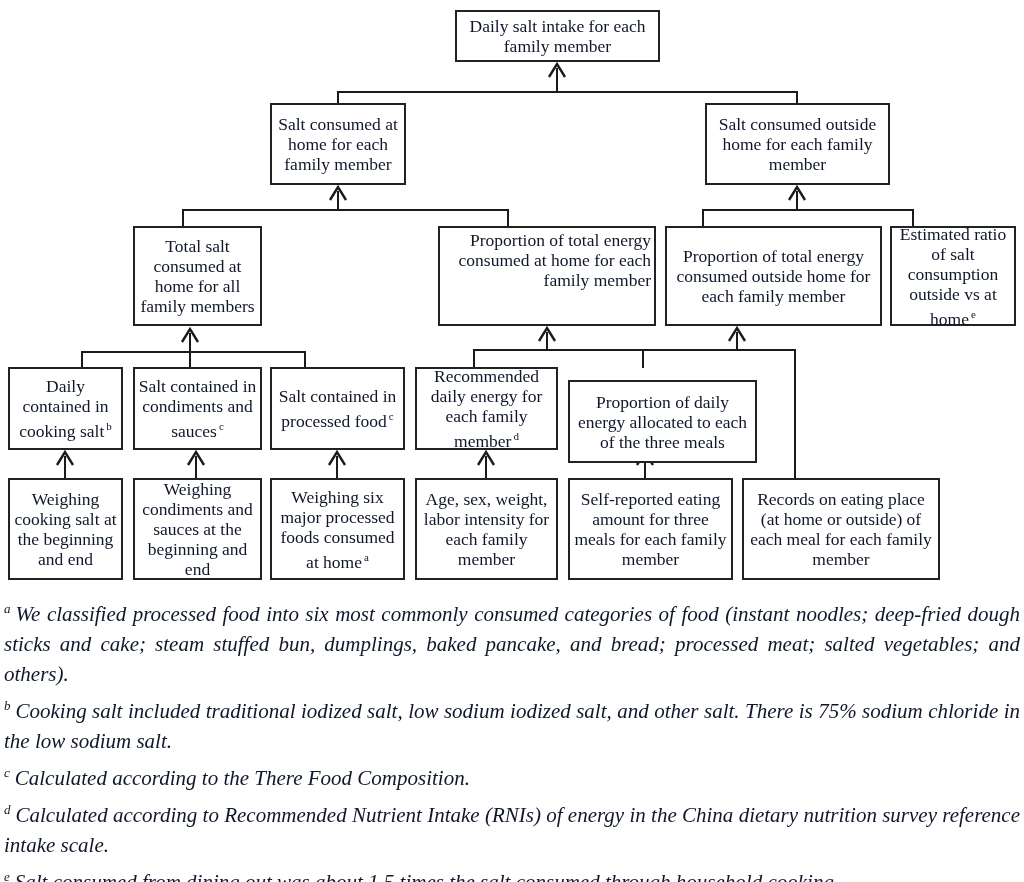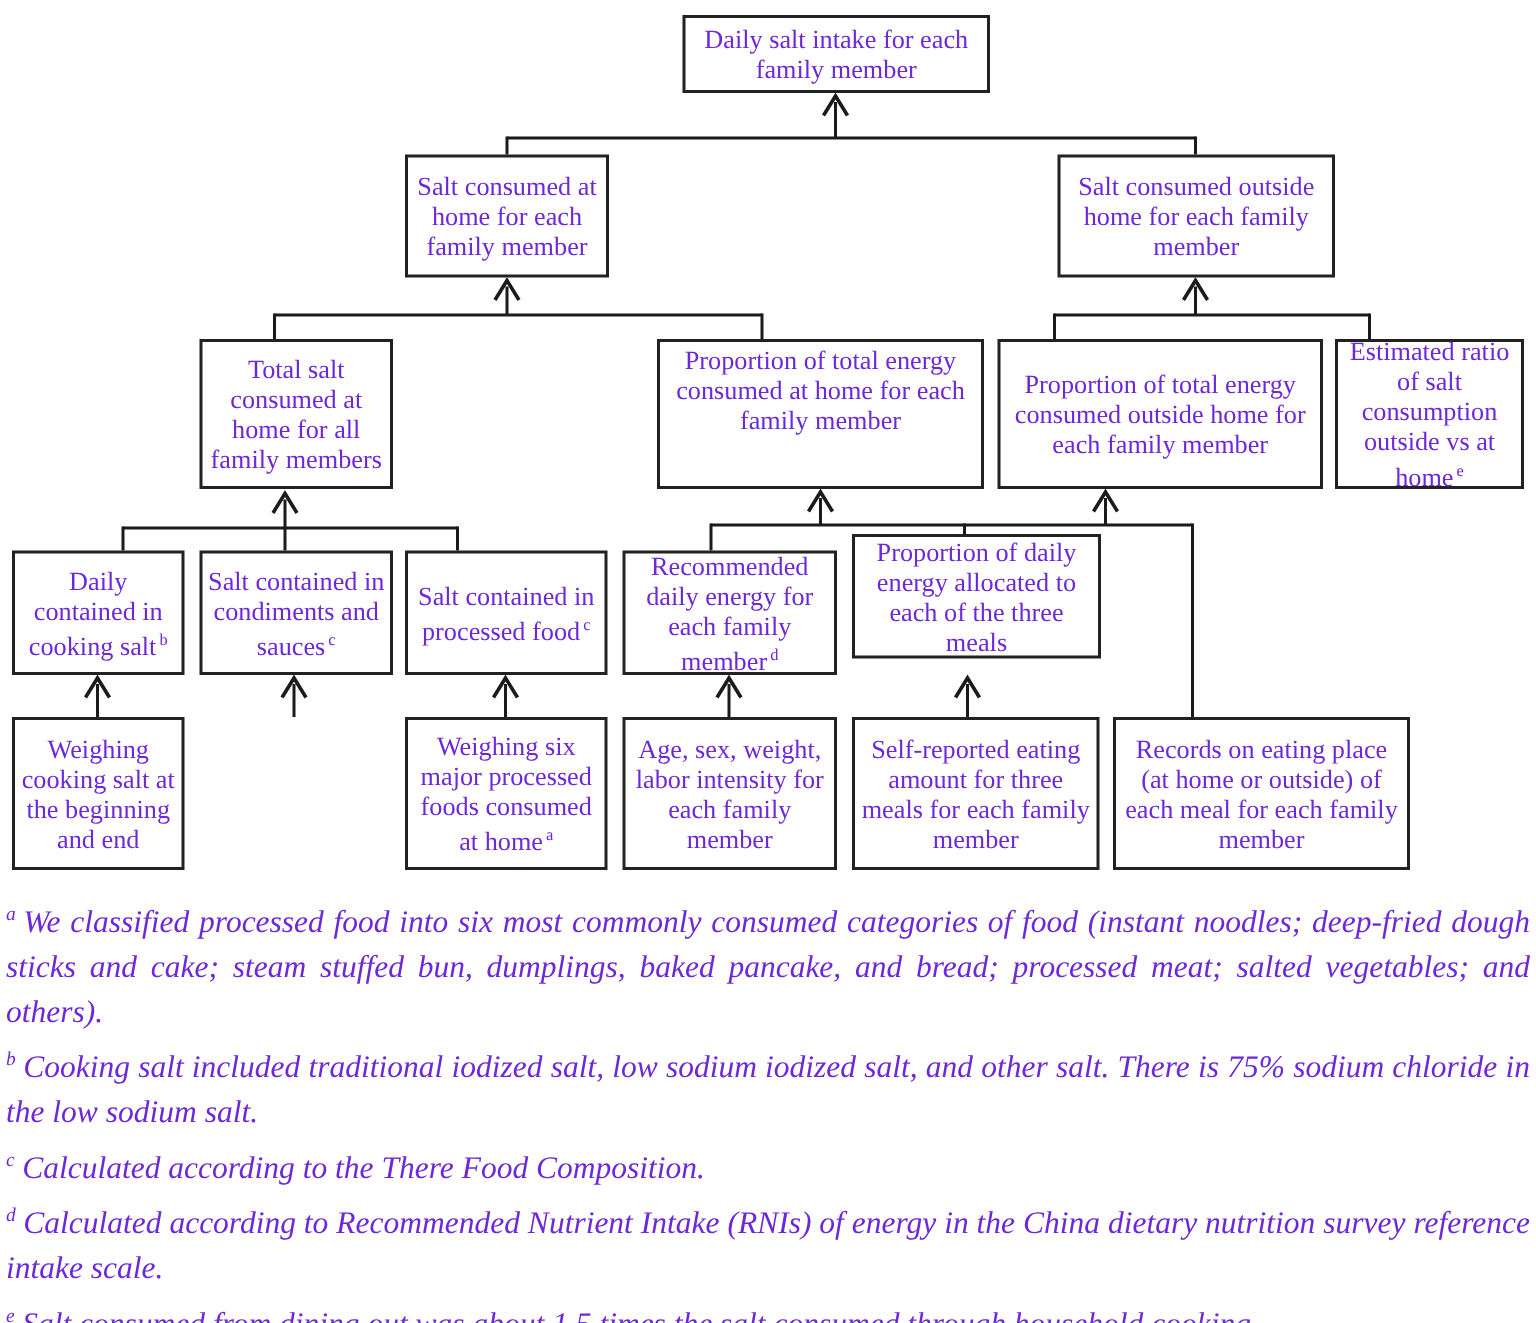--- a/index.html
+++ b/index.html
@@ -1,41 +1,41 @@
 <!DOCTYPE html>
 <html><head>
 <meta charset="utf-8">
 <style>
   html,body{margin:0;padding:0;background:#ffffff;}
   #figure{
     position:relative;
     width:1024px;height:882px;
     background:#ffffff;
     font-family:"Liberation Serif","DejaVu Serif",serif;
-    color:#6d28d9;
+    color:#0f172a;
     overflow:hidden;
   }
   #connectors{position:absolute;left:0;top:0;z-index:0;}
   #connectors line{stroke:#1b1b1b;stroke-width:2;}
   #connectors path.ah{stroke:#1b1b1b;stroke-width:2.4;fill:none;stroke-linejoin:miter;}
   .box{
     position:absolute;
     box-sizing:border-box;
     border:2px solid #222;
     background:#fff;
     display:flex;
     align-items:center;
     justify-content:center;
     text-align:center;
     font-size:17.5px;
     line-height:20px;
     z-index:1;
     padding:1px 3px;
   }
-  .box.top-align{align-items:flex-start;padding-top:2px;}
+  .box.top-align{align-items:flex-start;padding-top:2px;text-align:right;}
   .box .txt{width:100%;}
   .box sup{font-size:11px;margin-left:2px;}
   .box sup:empty{display:none;}
   .footnotes{
     position:absolute;
     left:4px;top:594px;width:1016px;
     font-size:21px;
     line-height:30px;
     text-align:justify;
     z-index:1;
@@ -125,26 +125,29 @@
   </div>
   <div class="box" style="left:133px;top:367px;width:129px;height:83px">
     <div class="txt"><span>Salt contained in condiments and sauces</span><sup>c</sup></div>
   </div>
   <div class="box" style="left:270px;top:367px;width:135px;height:83px">
     <div class="txt"><span>Salt contained in processed food</span><sup>c</sup></div>
   </div>
   <div class="box" style="left:415px;top:367px;width:143px;height:83px">
     <div class="txt"><span>Recommended daily energy for each family member</span><sup>d</sup></div>
   </div>
-  <div class="box" style="left:568px;top:356px;width:166px;height:83px">
+  <div class="box" style="left:568px;top:380px;width:189px;height:83px">
     <div class="txt"><span>Proportion of daily energy allocated to each of the three meals</span></div>
   </div>
 
   <div class="box" style="left:8px;top:478px;width:115px;height:102px">
     <div class="txt"><span>Weighing cooking salt at the beginning and end</span></div>
+  </div>
+  <div class="box" style="left:133px;top:478px;width:129px;height:102px">
+    <div class="txt"><span>Weighing condiments and sauces at the beginning and end</span></div>
   </div>
   <div class="box" style="left:270px;top:478px;width:135px;height:102px">
     <div class="txt"><span>Weighing six major processed foods consumed at home</span><sup>a</sup></div>
   </div>
   <div class="box" style="left:415px;top:478px;width:143px;height:102px">
     <div class="txt"><span>Age, sex, weight, labor intensity for each family member</span></div>
   </div>
   <div class="box" style="left:568px;top:478px;width:165px;height:102px">
     <div class="txt"><span>Self-reported eating amount for three meals for each family member</span></div>
   </div>

